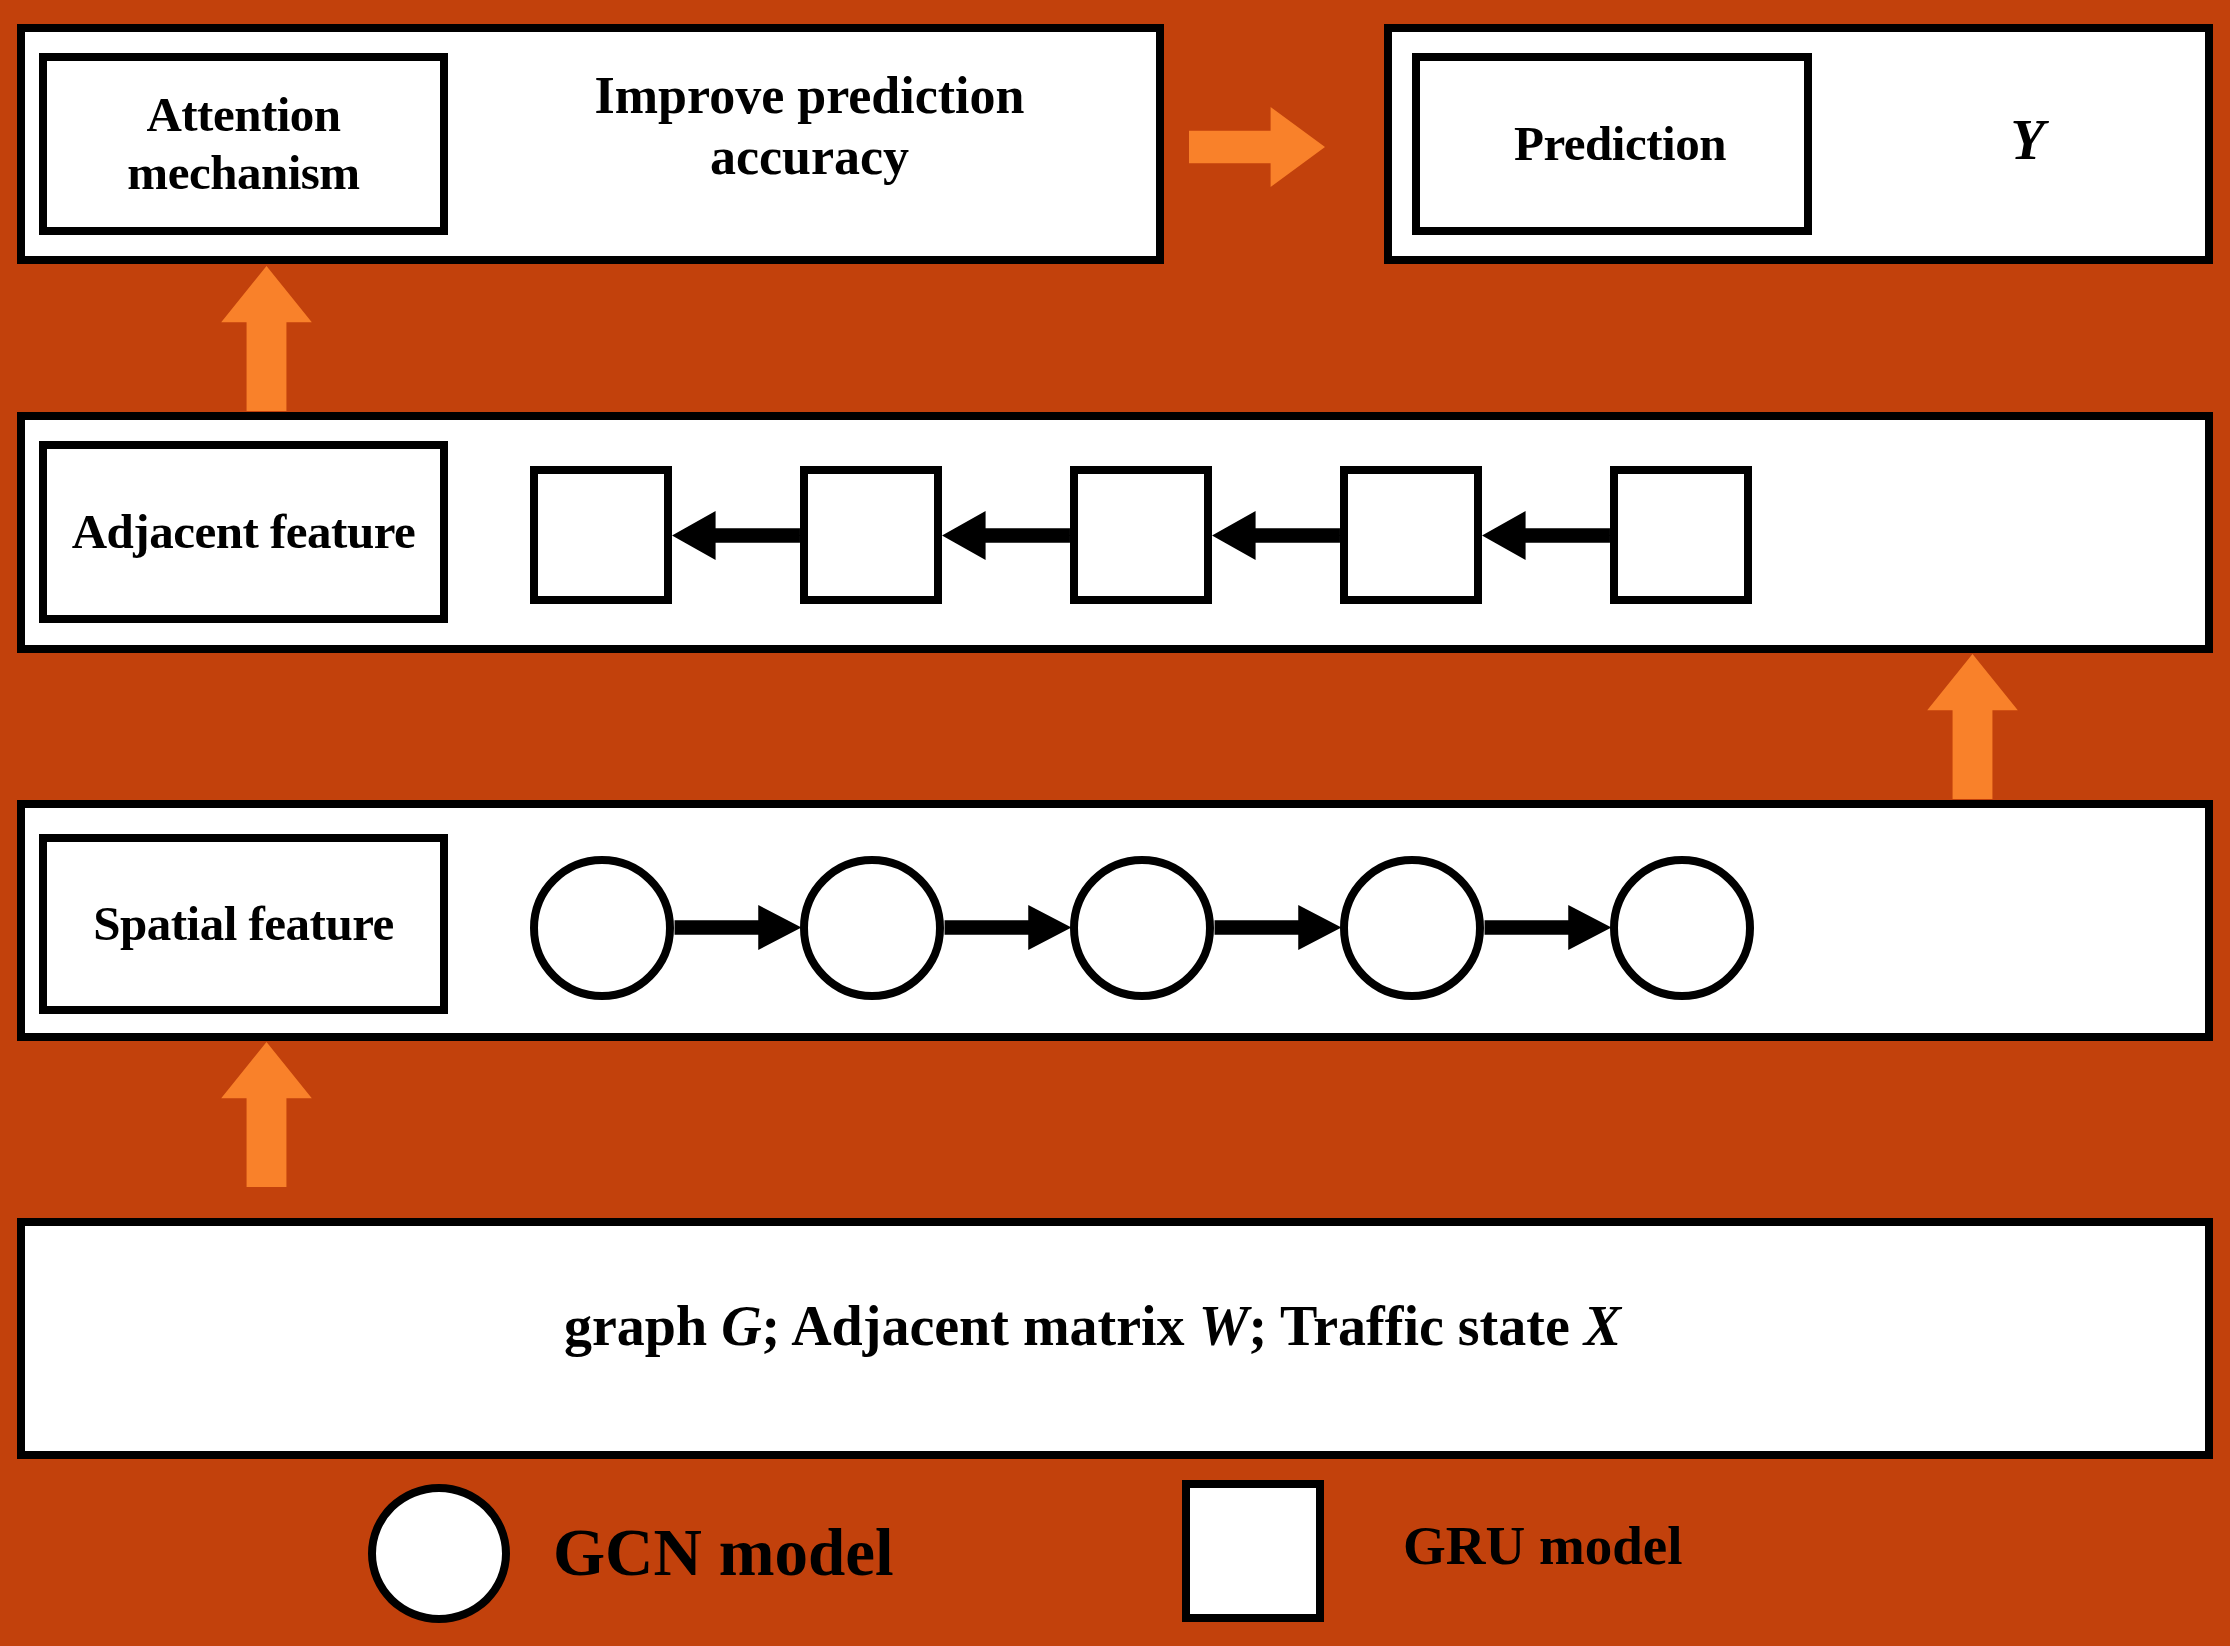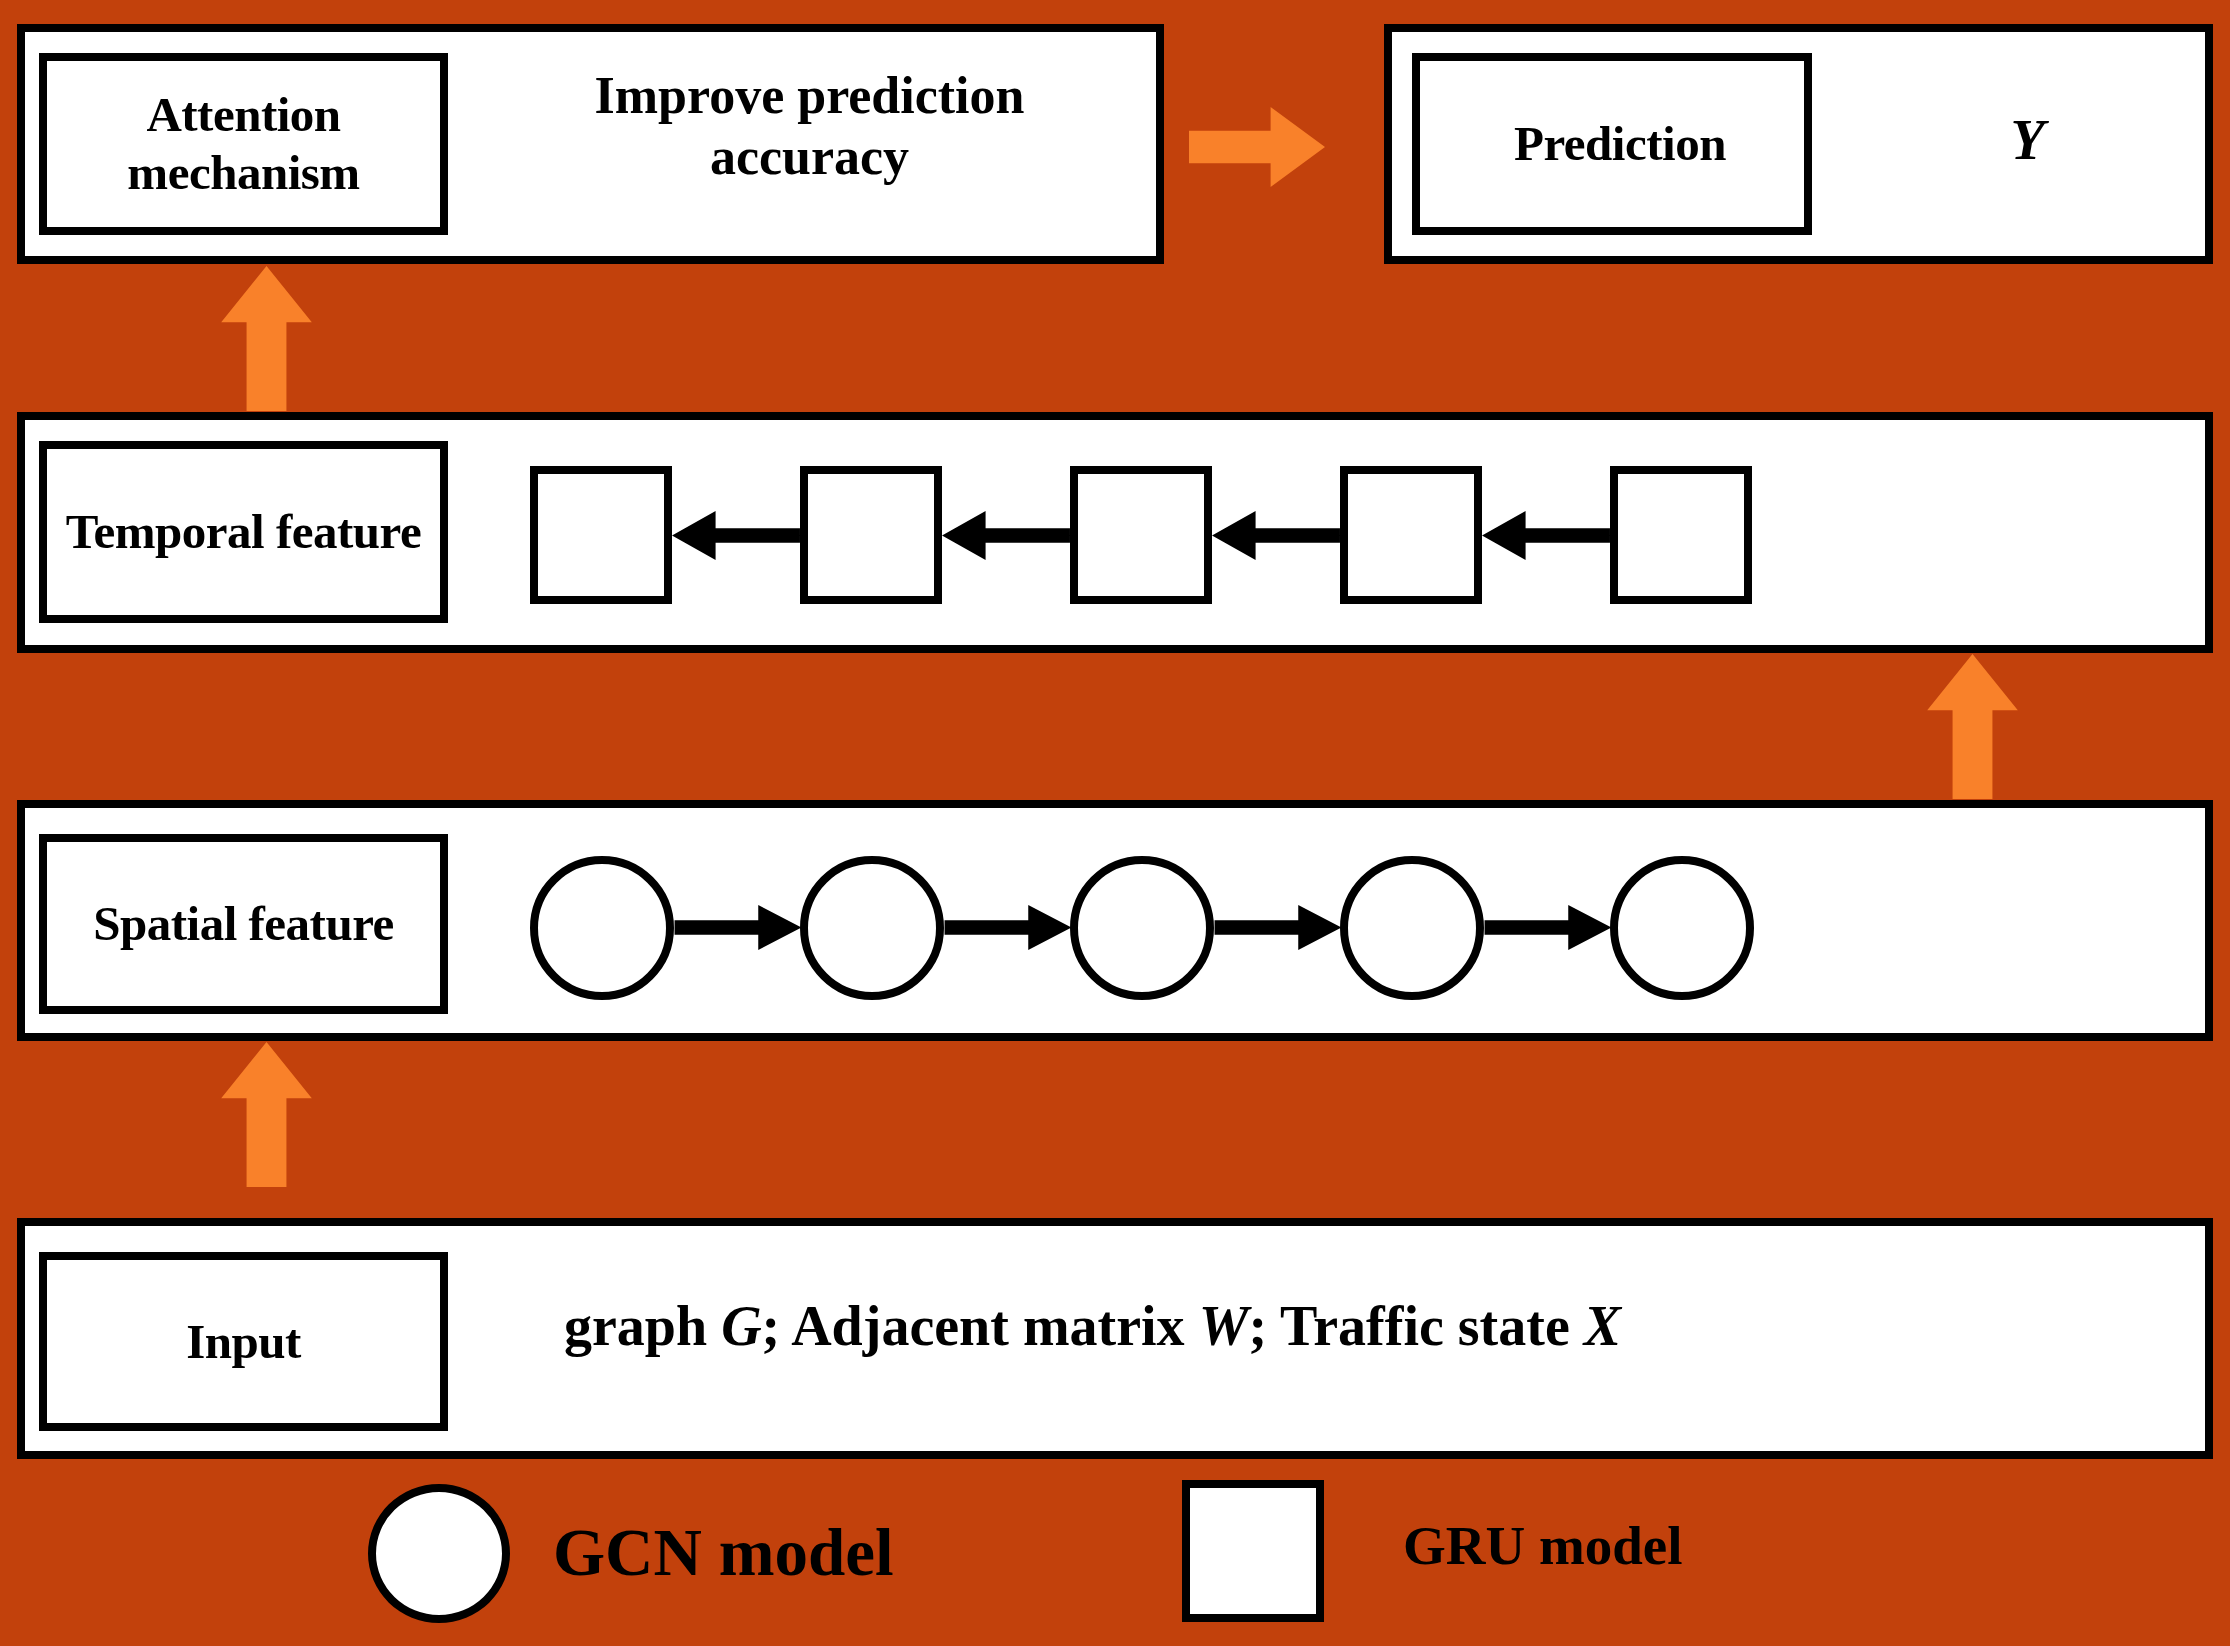--- a/index.html
+++ b/index.html
@@ -120,21 +120,21 @@
   <div class="txt ital" style="left:1973px; top:107px; width:109px; font-size:56px;">Y</div>
 
   <div class="oarrow" style="left:221px; top:266px; width:91px; height:145px;">
     <svg width="91" height="145" viewBox="0 0 100 160">
       <polygon points="50,0 100,62 72,62 72,160 28,160 28,62 0,62" fill="#F9812A"></polygon>
     </svg>
   </div>
 
   <div class="band" style="left:17.3px; top:412px; width:2196px; height:241px;"></div>
 
-  <div class="labelbox" style="left:39px; top:441px; width:409px; height:182px; font-size:49px;">Temporal
+  <div class="labelbox" style="left:39px; top:441px; width:409px; height:182px; font-size:49px;">Adjacent
 feature</div>
 
   <div class="gru-sq" style="left:530px; top:466px; width:142px; height:138px;"></div>
   <div class="gru-sq" style="left:800px; top:466px; width:142px; height:138px;"></div>
   <div class="gru-sq" style="left:1070px; top:466px; width:142px; height:138px;"></div>
   <div class="gru-sq" style="left:1340px; top:466px; width:142px; height:138px;"></div>
   <div class="gru-sq" style="left:1610px; top:466px; width:142px; height:138px;"></div>
 
   <div class="conn" style="left:672px; top:511px; width:128px; height:49px;">
     <svg width="128" height="49" viewBox="0 0 141 54">
@@ -198,21 +198,20 @@
 
 
   <div class="oarrow" style="left:221px; top:1042px; width:91px; height:145px;">
     <svg width="91" height="145" viewBox="0 0 100 160">
       <polygon points="50,0 100,62 72,62 72,160 28,160 28,62 0,62" fill="#F9812A"></polygon>
     </svg>
   </div>
 
   <div class="band" style="left:17.3px; top:1218px; width:2196px; height:241px;"></div>
 
-  <div class="labelbox" style="left:39px; top:1252px; width:409px; height:179px; font-size:49px;">Input</div>
 
   <div class="txt" id="input-desc" style="left:564px; top:1293px; width:1473px; font-size:56px; text-align:left;"><span>graph </span><span style="font-style: italic;">G</span><span>; Adjacent matrix </span><span style="font-style: italic;">W</span><span>; Traffic state </span><span style="font-style: italic;">X</span></div>
 
   <div class="legend-circle" style="left:368px; top:1484px; width:142px; height:139px;"></div>
   <div class="legend-text" style="left:553px; top:1514px; font-size:67px;">GCN model</div>
 
   <div class="legend-square" style="left:1182px; top:1480px; width:142px; height:142px;"></div>
   <div class="legend-text" style="left:1403px; top:1514px; font-size:55px;">GRU model</div>
 
 </div>

